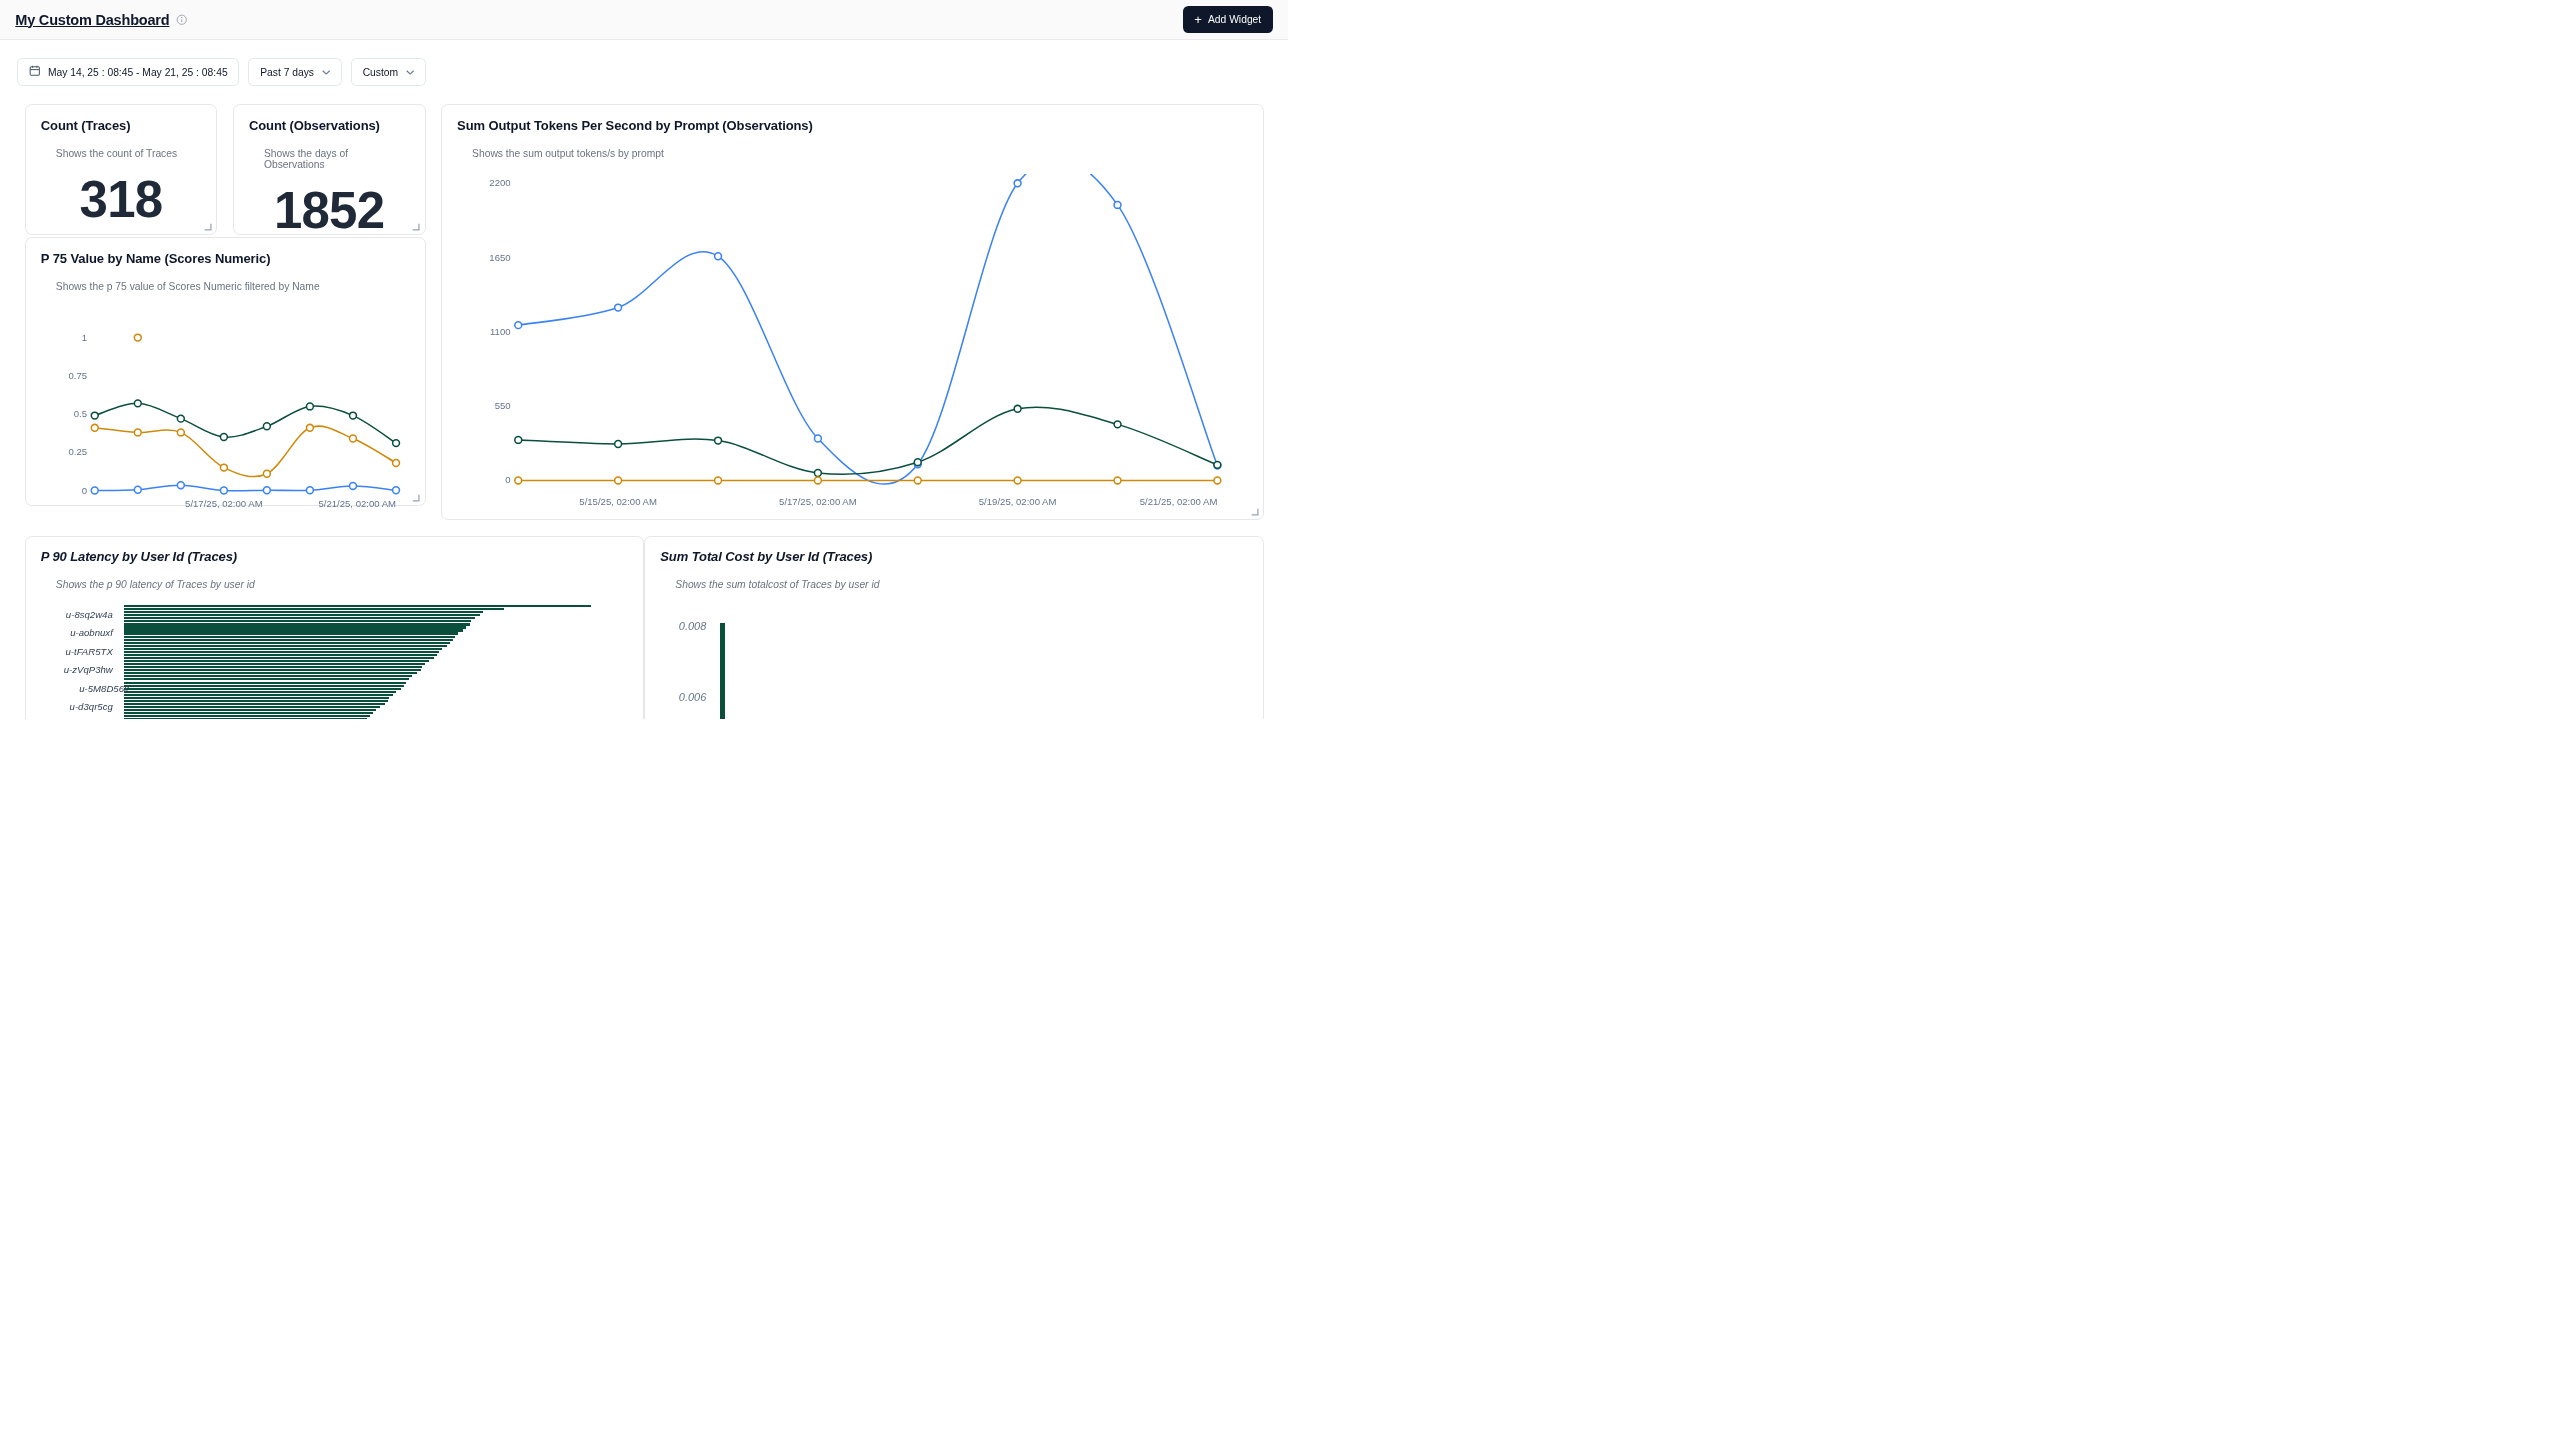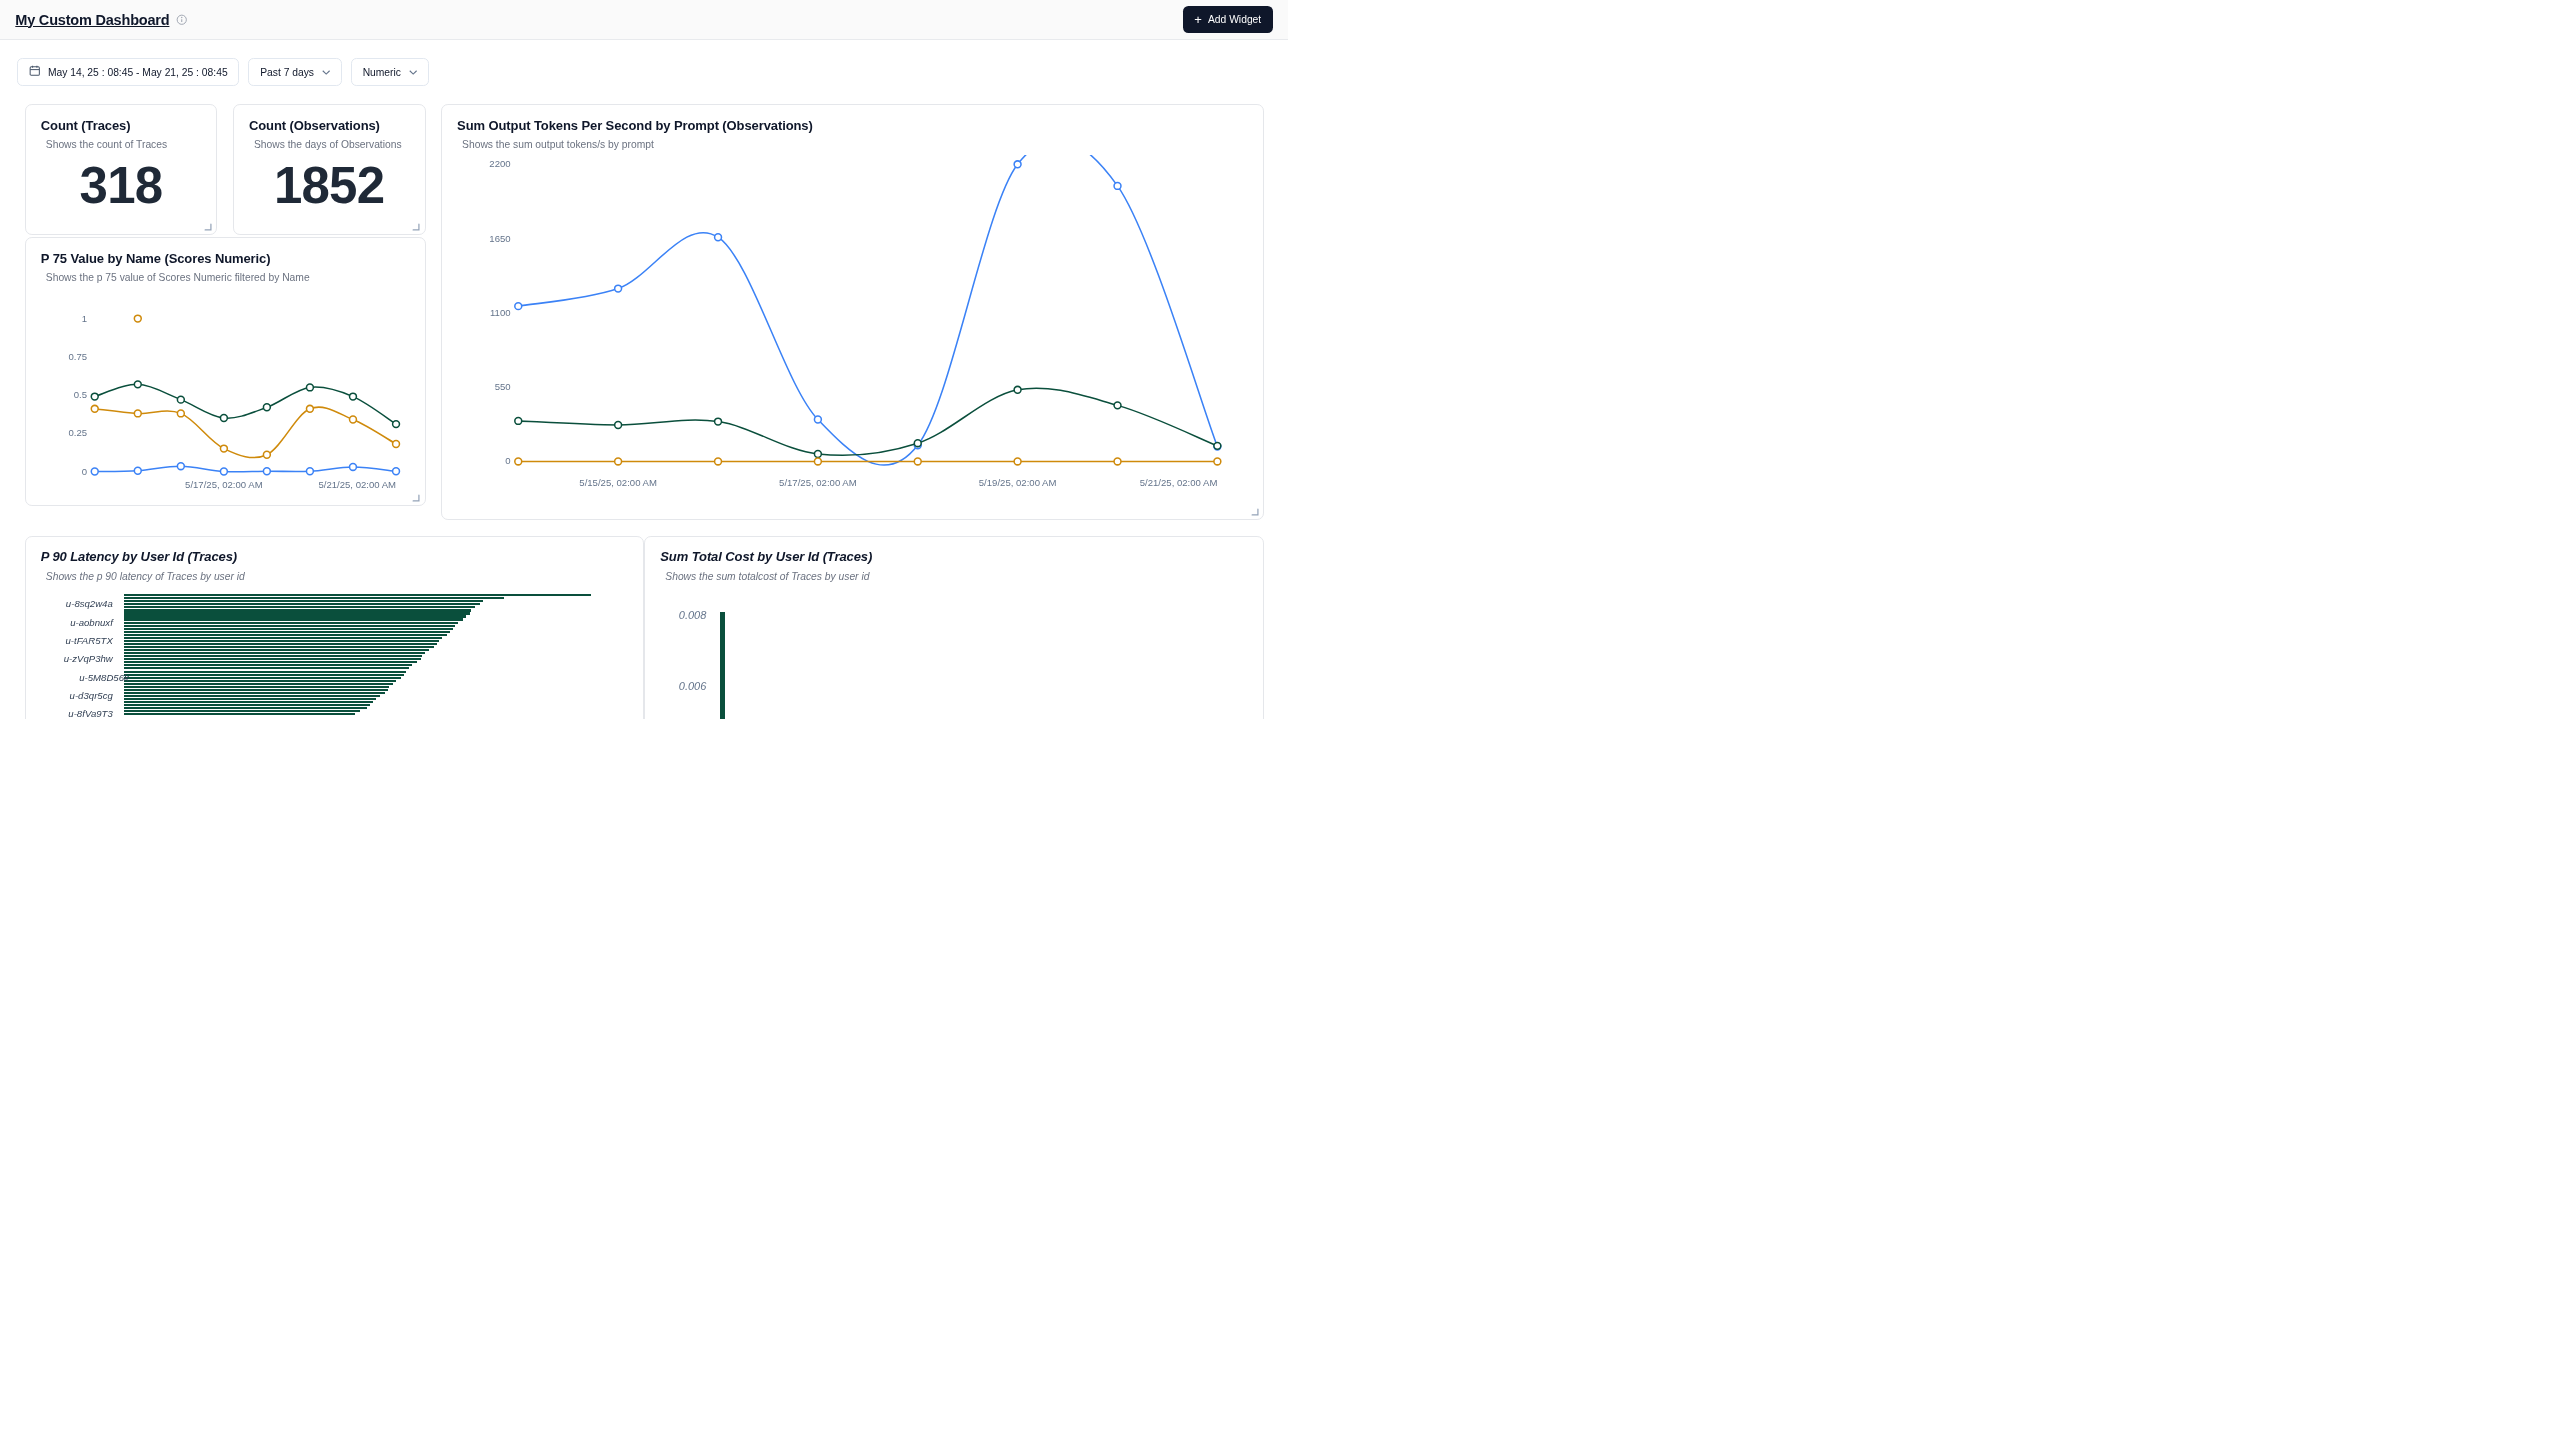--- a/index.html
+++ b/index.html
@@ -31,21 +31,21 @@
   }
   
   .grid{display:flex;gap:15.3px;padding:0 24.5px;align-items:stretch;}
   .col-left{width:401px;flex:none;display:flex;flex-direction:column;gap:2px;}
   .counts{display:flex;gap:15.3px;}
   .card{
     position:relative;background:#fff;border:0.8px solid #e5e7eb;border-radius:6.9px;
     padding:12.2px 15.3px;box-sizing:border-box;
   }
   .card h2{font-size:13px;font-weight:600;margin:0 0 6.9px;color:#0f172a;letter-spacing:-0.1px;}
-  .card .sub{font-size:10.3px;color:#6b7280;margin:5px;}
+  .card .sub{font-size:10.3px;color:#6b7280;margin:15px;}
   .count-card{flex:1;height:131px;}
   .big{font-size:51px;font-weight:700;color:#1f2937;text-align:center;line-height:1;margin-top:9.2px;letter-spacing:-0.8px;}
   .p75-card{height:269px;}
   .tokens-card{flex:1;height:416px;}
   .grid2{display:flex;gap:0;padding:0 24.5px;margin-top:15.3px;font-style:italic;}
   .grid2 .card{flex:1;height:321px;overflow:hidden;}
   
   .chart{position:relative;width:100%;overflow:hidden;}
   #chart-tokens{height:341px;margin-top:4.6px;}
   #chart-p75{height:208px;margin-top:3.1px;}
@@ -92,21 +92,21 @@
   </button>
   <button class="ctrl">
     <span>Past 7 days</span>
     <span>
       <svg width="8.4" height="5.4" viewBox="0 0 11 7" fill="none" stroke="#64748b" stroke-width="1.5">
           <path d="M1 1 L5.5 5.3 L10 1"></path>
         </svg>
     </span>
   </button>
   <button class="ctrl">
-    <span>Numeric</span>
+    <span>Custom</span>
     <span>
       <svg width="8.4" height="5.4" viewBox="0 0 11 7" fill="none" stroke="#64748b" stroke-width="1.5">
           <path d="M1 1 L5.5 5.3 L10 1"></path>
         </svg>
     </span>
   </button>
 </div>
 
 <div class="grid">
   <div class="col-left">

